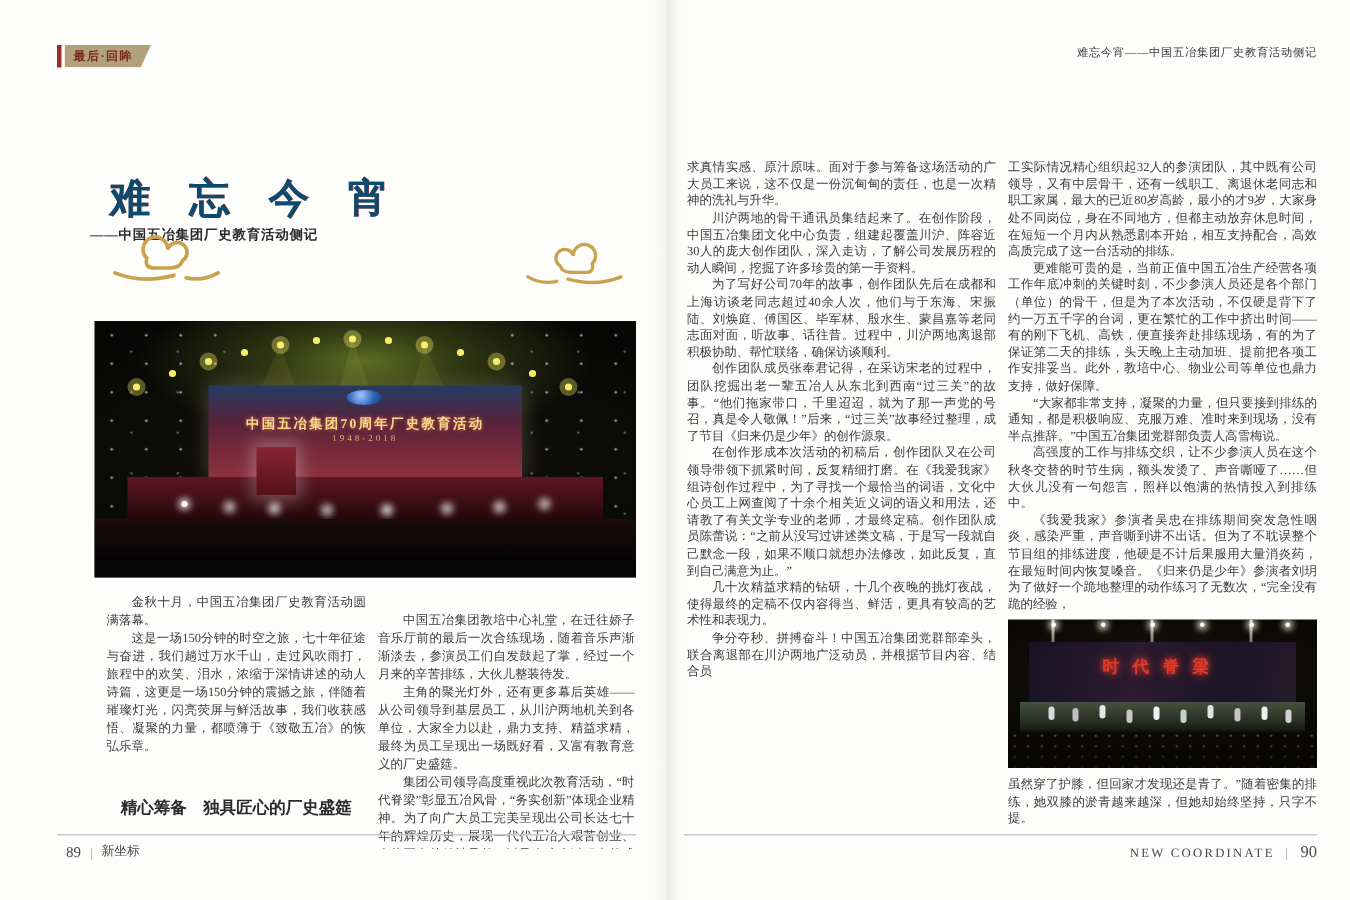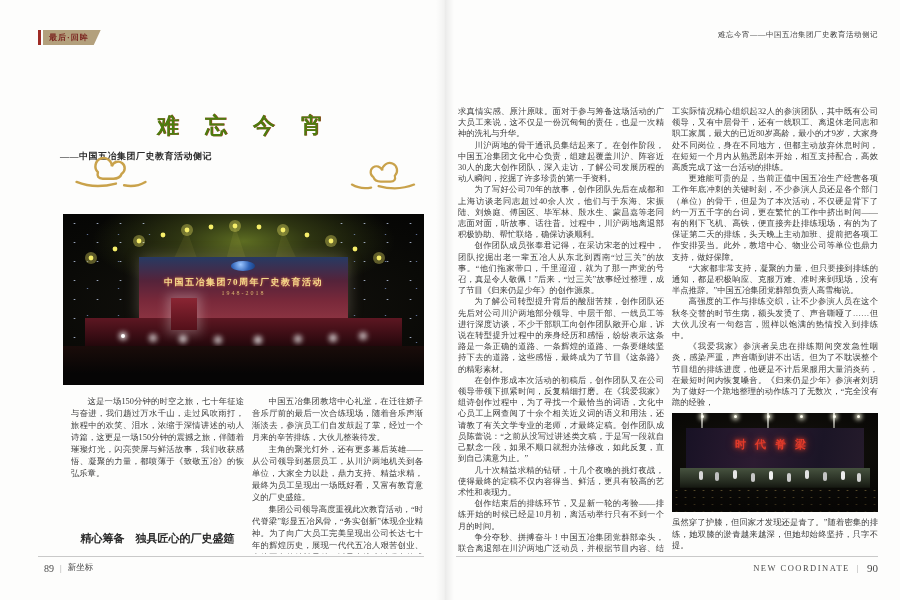--- a/index.html
+++ b/index.html
@@ -19,22 +19,22 @@
   #tag .bar{width:3px;background:#9e2b25;}
   #tag .body{margin-left:2px;background:#b3a07c;color:#7c2620;font-weight:bold;
     font-size:8px;line-height:15px;padding:0 12px 0 6px;letter-spacing:1px;
     clip-path:polygon(0 0,100% 0,88% 100%,0 100%);}
 
   
   #running-head{left:560px;top:30px;width:318px;text-align:right;
     font-size:7.5px;font-weight:normal;color:#3a3a3a;letter-spacing:.5px;}
 
   
-  #main-title{left:60px;top:96px;width:360px;text-align:center;
-    font-size:22px;font-weight:bold;color:#4d7c0f;letter-spacing:26px;margin-left:13px;
+  #main-title{left:60px;top:96px;width:360px;
+    font-size:27px;font-weight:bold;color:#0c4a6e;letter-spacing:26px;margin-left:13px;
     text-shadow:.4px .4px 0 #b2322a;}
   #subtitle{left:60px;top:150px;width:360px;text-align:left;
     font-size:9px;font-weight:bold;color:#2c2c2c;letter-spacing:.5px;}
   .cloud{stroke:#c9a24b;fill:none;stroke-width:3;stroke-linecap:round;}
   #cloud-l{left:70px;top:142px;}
   #cloud-r{left:346px;top:148px;transform:scaleX(-1);}
 
   
   #photo1{left:63px;top:214px;width:361px;height:171px;overflow:hidden;
     background:
@@ -89,21 +89,21 @@
   .beamdot{position:absolute;top:2px;width:3px;height:3px;border-radius:50%;background:#fffef0;box-shadow:0 0 4px 2px rgba(255,255,230,.8);}
 
   
   .col{font-size:8.3px;text-align:justify;color:#3c3c3c;}
   .col p{margin:0;text-indent:2em;}
   .lh-left{line-height:12px;}
   .lh-right{line-height:11.2px;}
   .cont p:first-child{text-indent:0;}
   #lcolA{left:71px;top:396px;width:173px;height:134px;overflow:hidden;}
   #lcolA p:nth-child(4){margin-top:6px;}
-  #lcolB{left:252px;top:396px;width:171px;height:158px;overflow:hidden;}
+  #lcolB{left:252px;top:408px;width:171px;height:158px;overflow:hidden;}
   #lheadA{left:71px;top:531px;width:173px;text-align:center;font-size:11px;font-weight:bold;color:#2a2a2a;}
   #rcolA{left:458px;top:106px;width:206px;height:446px;overflow:hidden;}
   #rcolB{left:672px;top:106px;width:206px;height:446px;overflow:hidden;}
 
   
   .rule{height:1px;background:#c9c9c9;}
   #lfoot-rule{left:38px;top:556px;width:386px;}
   #rfoot-rule{left:456px;top:556px;width:422px;}
   #lfoot{left:44px;top:562px;font-size:8.5px;color:#4a4a4a;display:flex;align-items:center;gap:6px;}
   #lfoot .pn{font-size:10px;}
@@ -173,20 +173,21 @@
     <div class="t1">中国五冶集团70周年厂史教育活动</div>
     <div class="t2">1948-2018</div>
   </div>
   <div id="stage1"></div>
   <div id="podium"></div>
   <div class="orb"></div>
   <div id="floor1"></div>
 </div>
 
 <div class="abs col lh-left" id="lcolA">
+    <p>金秋十月，中国五冶集团厂史教育活动圆满落幕。</p>
     <p>这是一场150分钟的时空之旅，七十年征途与奋进，我们趟过万水千山，走过风吹雨打，旅程中的欢笑、泪水，浓缩于深情讲述的动人诗篇，这更是一场150分钟的震撼之旅，伴随着璀璨灯光，闪亮荧屏与鲜活故事，我们收获感悟、凝聚的力量，都喷薄于《致敬五冶》的恢弘乐章。</p>
   </div>
 <h3 class="abs" id="lheadA" style="margin:0">精心筹备　独具匠心的厂史盛筵</h3>
 <div class="abs col lh-left" id="lcolB">
     <p>中国五冶集团教培中心礼堂，在迁往娇子音乐厅前的最后一次合练现场，随着音乐声渐渐淡去，参演员工们自发鼓起了掌，经过一个月来的辛苦排练，大伙儿整装待发。</p>
     <p>主角的聚光灯外，还有更多幕后英雄——从公司领导到基层员工，从川沪两地机关到各单位，大家全力以赴，鼎力支持、精益求精，最终为员工呈现出一场既好看，又富有教育意义的厂史盛筵。</p>
     <p>集团公司领导高度重视此次教育活动，“时代脊梁”彰显五冶风骨，“务实创新”体现企业精神。为了向广大员工完美呈现出公司长达七十年的辉煌历史，展现一代代五冶人艰苦创业、奋斗不息的精神风貌，以及在这个过程中的成长与收获，公司坚持由员工创作、员工上台讲述，力</p>
   </div>
 
 <div class="abs rule" id="lfoot-rule"></div>
@@ -196,24 +197,22 @@
   <span>新坐标</span>
 </div>
 
 <div class="abs" id="running-head">难忘今宵——中国五冶集团厂史教育活动侧记</div>
 
 <div class="abs col lh-right cont" id="rcolA">
     <p>求真情实感、原汁原味。面对于参与筹备这场活动的广大员工来说，这不仅是一份沉甸甸的责任，也是一次精神的洗礼与升华。</p>
     <p>川沪两地的骨干通讯员集结起来了。在创作阶段，中国五冶集团文化中心负责，组建起覆盖川沪、阵容近30人的庞大创作团队，深入走访，了解公司发展历程的动人瞬间，挖掘了许多珍贵的第一手资料。</p>
     <p>为了写好公司70年的故事，创作团队先后在成都和上海访谈老同志超过40余人次，他们与于东海、宋振陆、刘焕庭、傅国区、毕军林、殷水生、蒙昌嘉等老同志面对面，听故事、话往昔。过程中，川沪两地离退部积极协助、帮忙联络，确保访谈顺利。</p>
     <p>创作团队成员张奉君记得，在采访宋老的过程中，团队挖掘出老一辈五冶人从东北到西南“过三关”的故事。“他们拖家带口，千里迢迢，就为了那一声党的号召，真是令人敬佩！”后来，“过三关”故事经过整理，成了节目《归来仍是少年》的创作源泉。</p>
-    <p>为了解公司转型提升背后的酸甜苦辣，创作团队还先后对公司川沪两地部分领导、中层干部、一线员工等进行深度访谈，不少干部职工向创作团队敞开心扉，诉说在转型提升过程中的亲身经历和感悟，纷纷表示这条路是一条正确的道路、一条辉煌的道路、一条要继续坚持下去的道路，这些感悟，最终成为了节目《这条路》的精彩素材。</p>
     <p>在创作形成本次活动的初稿后，创作团队又在公司领导带领下抓紧时间，反复精细打磨。在《我爱我家》组诗创作过程中，为了寻找一个最恰当的词语，文化中心员工上网查阅了十余个相关近义词的语义和用法，还请教了有关文学专业的老师，才最终定稿。创作团队成员陈蕾说：“之前从没写过讲述类文稿，于是写一段就自己默念一段，如果不顺口就想办法修改，如此反复，直到自己满意为止。”</p>
     <p>几十次精益求精的钻研，十几个夜晚的挑灯夜战，使得最终的定稿不仅内容得当、鲜活，更具有较高的艺术性和表现力。</p>
-    <p>创作结束后的排练环节，又是新一轮的考验——排练开始的时候已经是10月初，离活动举行只有不到一个月的时间。</p>
     <p>争分夺秒、拼搏奋斗！中国五冶集团党群部牵头，联合离退部在川沪两地广泛动员，并根据节目内容、结合员</p>
   </div>
 
 <div class="abs" id="rcolB">
   <div class="col lh-right cont">
       <p>工实际情况精心组织起32人的参演团队，其中既有公司领导，又有中层骨干，还有一线职工、离退休老同志和职工家属，最大的已近80岁高龄，最小的才9岁，大家身处不同岗位，身在不同地方，但都主动放弃休息时间，在短短一个月内从熟悉剧本开始，相互支持配合，高效高质完成了这一台活动的排练。</p>
       <p>更难能可贵的是，当前正值中国五冶生产经营各项工作年底冲刺的关键时刻，不少参演人员还是各个部门（单位）的骨干，但是为了本次活动，不仅硬是背下了约一万五千字的台词，更在繁忙的工作中挤出时间——有的刚下飞机、高铁，便直接奔赴排练现场，有的为了保证第二天的排练，头天晚上主动加班、提前把各项工作安排妥当。此外，教培中心、物业公司等单位也鼎力支持，做好保障。</p>
       <p>“大家都非常支持，凝聚的力量，但只要接到排练的通知，都是积极响应、克服万难、准时来到现场，没有半点推辞。”中国五冶集团党群部负责人高雪梅说。</p>
       <p>高强度的工作与排练交织，让不少参演人员在这个秋冬交替的时节生病，额头发烫了、声音嘶哑了……但大伙儿没有一句怨言，照样以饱满的热情投入到排练中。</p>
       <p>《我爱我家》参演者吴忠在排练期间突发急性咽炎，感染严重，声音嘶到讲不出话。但为了不耽误整个节目组的排练进度，他硬是不计后果服用大量消炎药，在最短时间内恢复嗓音。《归来仍是少年》参演者刘玥为了做好一个跪地整理的动作练习了无数次，“完全没有跪的经验，</p>

